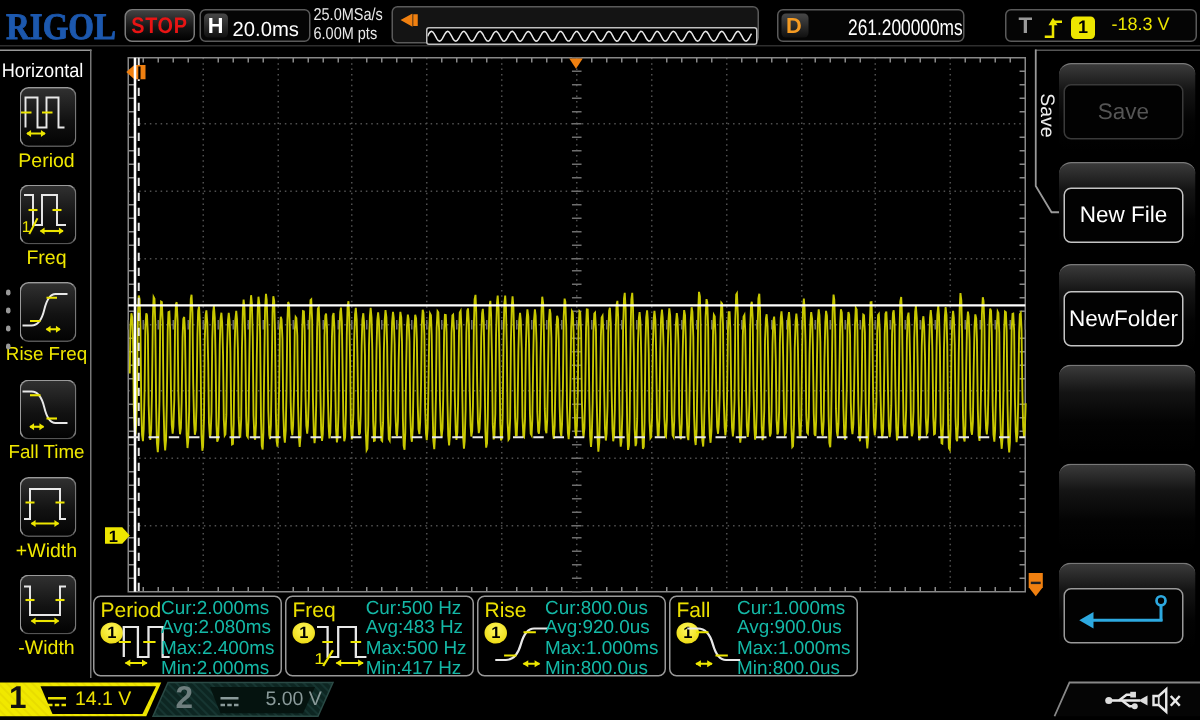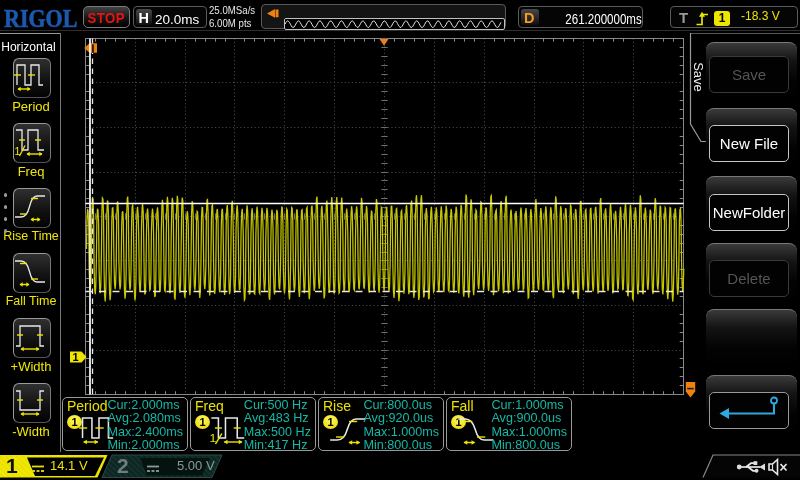--- a/index.html
+++ b/index.html
@@ -382,21 +382,21 @@
       </svg></div>
     <div class="mlbl" style="top:164px;font-size:13px">Freq</div>
     <div class="mbtn" style="top:188px"><svg width="34" height="34" viewBox="0 0 34 34">
         <path d="M1,28 H7 Q13,28 15.5,17.5 Q18,7 23,7 H31" fill="none" stroke="#e8e8e8" stroke-width="1.3"></path>
         <line x1="17" y1="9.5" x2="24" y2="9.5" stroke="#ede600" stroke-width="1.4"></line>
         <line x1="6" y1="25" x2="13" y2="25" stroke="#ede600" stroke-width="1.4"></line>
         <line x1="17" y1="30.5" x2="26" y2="30.5" stroke="#ede600" stroke-width="1.4"></line>
         <path d="M16.5,30.5 l3.2,-2.304 v4.608 z" fill="#ede600"></path>
         <path d="M26.5,30.5 l-3.2,-2.304 v4.608 z" fill="#ede600"></path>
       </svg></div>
-    <div class="mlbl" style="top:229px;font-size:12.5px">Rise Time</div>
+    <div class="mlbl" style="top:229px;font-size:12.5px">Rise Freq</div>
     <div class="mbtn" style="top:253px"><svg width="34" height="34" viewBox="0 0 34 34">
         <path d="M1,7 H7 Q13,7 15.5,17.5 Q18,28 23,28 H31" fill="none" stroke="#e8e8e8" stroke-width="1.3"></path>
         <line x1="6" y1="9.5" x2="13" y2="9.5" stroke="#ede600" stroke-width="1.4"></line>
         <line x1="17" y1="25" x2="24" y2="25" stroke="#ede600" stroke-width="1.4"></line>
         <line x1="6" y1="30.5" x2="15" y2="30.5" stroke="#ede600" stroke-width="1.4"></line>
         <path d="M5.5,30.5 l3.2,-2.304 v4.608 z" fill="#ede600"></path>
         <path d="M15.5,30.5 l-3.2,-2.304 v4.608 z" fill="#ede600"></path>
       </svg></div>
     <div class="mlbl" style="top:294px;font-size:12.5px">Fall Time</div>
     <div class="mbtn" style="top:318px"><svg width="34" height="34" viewBox="0 0 34 34">
@@ -429,21 +429,20 @@
 <div style="position:absolute;left:677px;top:70px;width:42px;height:14px;line-height:14px;text-align:center;font-size:13px;color:#eee;transform:rotate(90deg)">Save</div>
 <div class="slot" style="top:42px"></div>
     <div class="slot" style="top:108px"></div>
     <div class="slot" style="top:176px"></div>
     <div class="slot" style="top:243px"></div>
     <div class="slot" style="top:309px"></div>
     <div class="slot" style="top:375px"></div>
     <div class="rbtn dis" style="top:56px">Save</div>
     <div class="rbtn en" style="top:125px">New File</div>
     <div class="rbtn en" style="top:194px">NewFolder</div>
-    <div class="rbtn dis" style="top:260px">Delete</div>
     <div class="rbtn en" style="top:392px;border-color:#999">
 <svg width="78" height="35" viewBox="0 0 78 35">
 <line x1="17" y1="20.5" x2="65" y2="20.5" stroke="#2da9e0" stroke-width="2"></line>
 <path d="M9.5,20.5 l9.5,-5.5 v11 z" fill="#2da9e0"></path>
 <line x1="64" y1="21" x2="64" y2="10" stroke="#2da9e0" stroke-width="2"></line>
 <circle cx="64" cy="7.5" r="3" fill="none" stroke="#2da9e0" stroke-width="1.8"></circle>
 </svg></div>
 
 <div class="mpanel" style="left:62px">
 <div class="plabel">Period</div>

